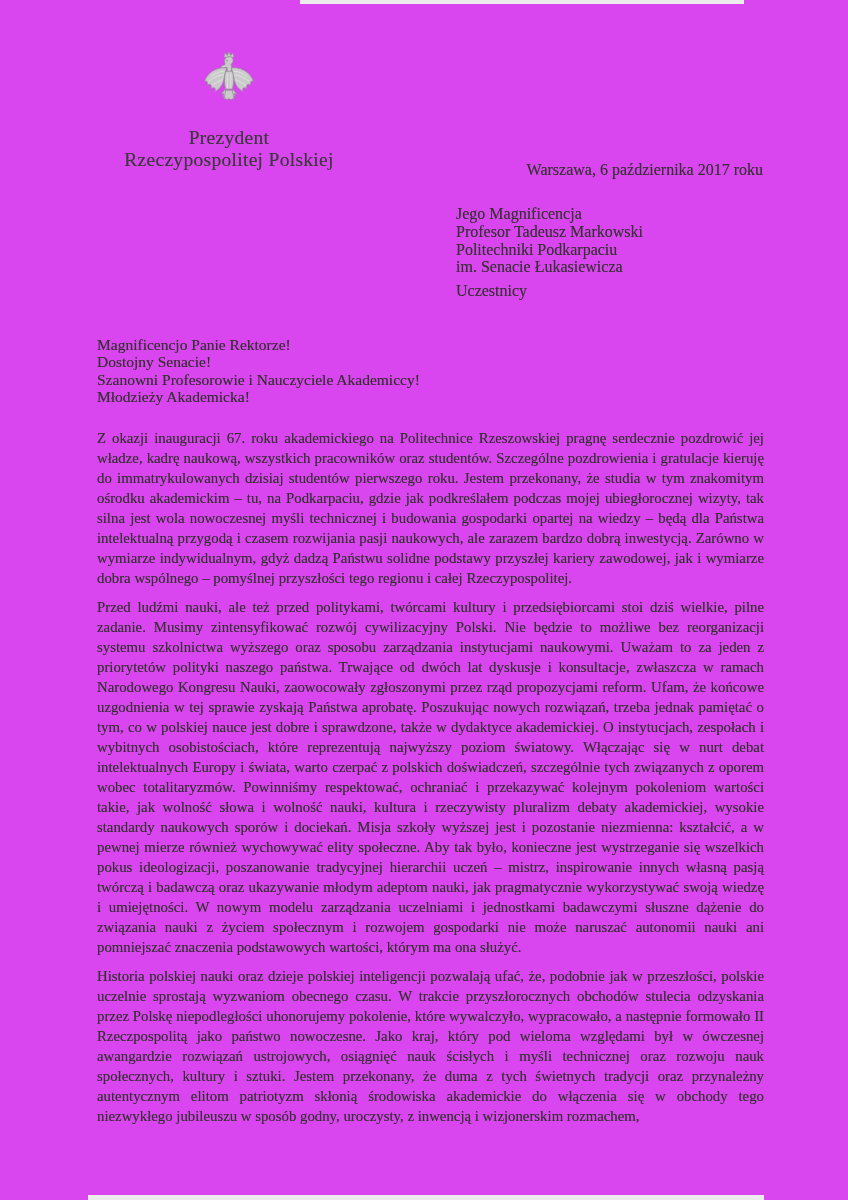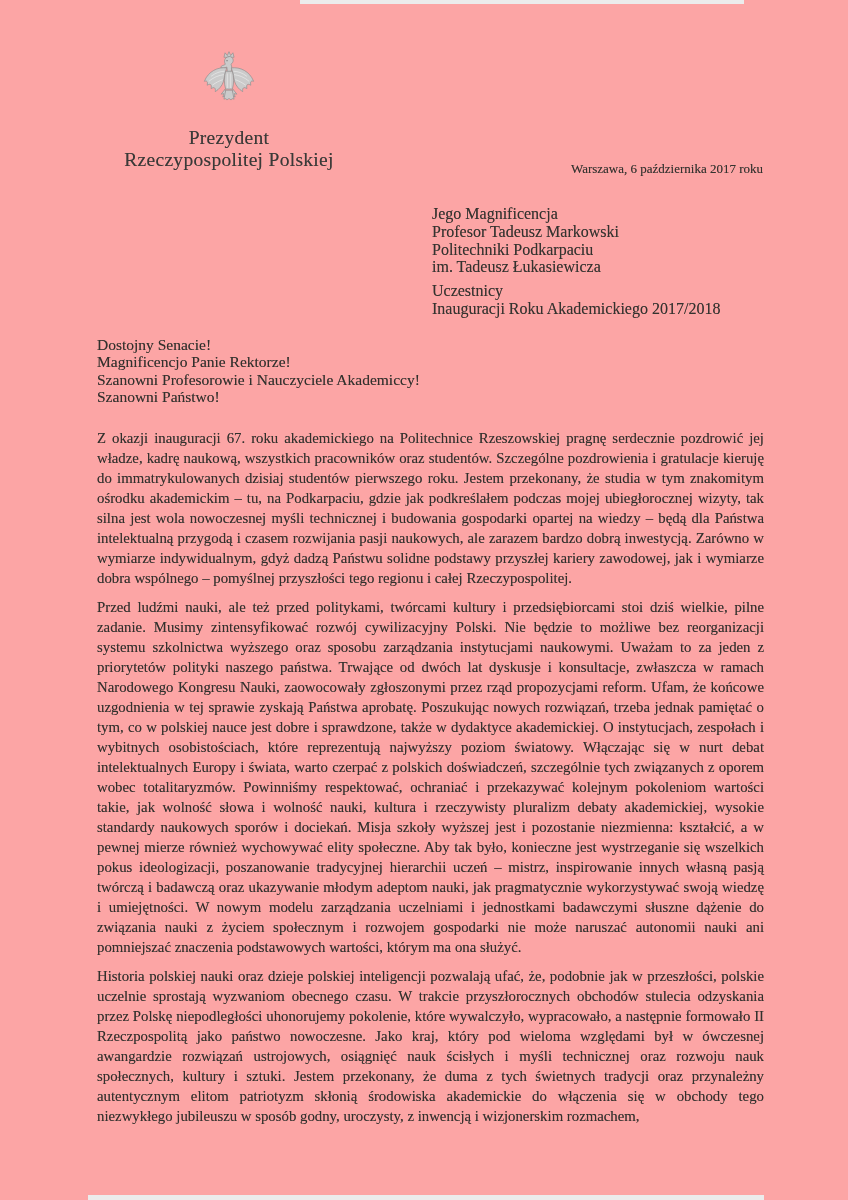--- a/index.html
+++ b/index.html
@@ -4,46 +4,46 @@
 <style>
   html,body{margin:0;padding:0;}
   body{
     width:848px;height:1200px;
     background:#e9e9e9;
     font-family:"Liberation Serif","DejaVu Serif",serif;
   }
   .page{
     position:relative;
     width:848px;height:1200px;
-    background:#fca5a5;
+    background:#d946ef;
     color:#2e2d2b;
     overflow:hidden;
     text-shadow:0 0 .4px rgba(40,40,40,.45); 
   }
   .scan-smudge{position:absolute;background:#ececec;}
   .scan-smudge.top{top:0;left:300px;width:444px;height:4px;}
   .scan-smudge.bottom{bottom:0;left:88px;width:676px;height:5px;}
 
   
   .letterhead{
     position:absolute;top:50px;left:98px;width:262px;
     text-align:center;
   }
   .emblem{display:inline-block;margin-bottom:7px;}
   .lh-title{font-size:19.5px;line-height:21.5px;color:#3a3a38;letter-spacing:.3px;}
 
   
   .dateline{
     position:absolute;top:161px;right:85px;
-    font-size:13px;color:#34332f;
+    font-size:16px;color:#34332f;
   }
 
   
   .recipient{
-    position:absolute;top:205px;left:432px;
+    position:absolute;top:205px;left:456px;
     font-size:16px;line-height:17.8px;color:#34332f;
   }
   .recipient .group2{margin-top:6px;}
 
   
   .salutation{
     position:absolute;top:336px;left:97px;
     font-size:15.5px;line-height:17.3px;color:#32312d;
   }
 
@@ -88,32 +88,31 @@
     <div class="lh-title">Prezydent</div>
     <div class="lh-title">Rzeczypospolitej Polskiej</div>
   </div>
 
   <div class="dateline">Warszawa, 6 października 2017 roku</div>
 
   <div class="recipient">
     <div>Jego Magnificencja</div>
     <div>Profesor Tadeusz Markowski</div>
     <div>Politechniki Podkarpaciu</div>
-    <div>im. Tadeusz Łukasiewicza</div>
+    <div>im. Senacie Łukasiewicza</div>
     <div class="group2">
       <div>Uczestnicy</div>
-      <div>Inauguracji Roku Akademickiego 2017/2018</div>
     </div>
   </div>
 
   <div class="salutation">
+    <div>Magnificencjo Panie Rektorze!</div>
     <div>Dostojny Senacie!</div>
-    <div>Magnificencjo Panie Rektorze!</div>
     <div>Szanowni Profesorowie i Nauczyciele Akademiccy!</div>
-    <div>Szanowni Państwo!</div>
+    <div>Młodzieży Akademicka!</div>
   </div>
 
   <div class="body-text">
     <p>Z okazji inauguracji 67. roku akademickiego na Politechnice Rzeszowskiej pragnę serdecznie pozdrowić jej władze, kadrę naukową, wszystkich pracowników oraz studentów. Szczególne pozdrowienia i gratulacje kieruję do immatrykulowanych dzisiaj studentów pierwszego roku. Jestem przekonany, że studia w tym znakomitym ośrodku akademickim – tu, na Podkarpaciu, gdzie jak podkreślałem podczas mojej ubiegłorocznej wizyty, tak silna jest wola nowoczesnej myśli technicznej i budowania gospodarki opartej na wiedzy – będą dla Państwa intelektualną przygodą i czasem rozwijania pasji naukowych, ale zarazem bardzo dobrą inwestycją. Zarówno w wymiarze indywidualnym, gdyż dadzą Państwu solidne podstawy przyszłej kariery zawodowej, jak i wymiarze dobra wspólnego – pomyślnej przyszłości tego regionu i całej Rzeczypospolitej.</p>
     <p>Przed ludźmi nauki, ale też przed politykami, twórcami kultury i przedsiębiorcami stoi dziś wielkie, pilne zadanie. Musimy zintensyfikować rozwój cywilizacyjny Polski. Nie będzie to możliwe bez reorganizacji systemu szkolnictwa wyższego oraz sposobu zarządzania instytucjami naukowymi. Uważam to za jeden z priorytetów polityki naszego państwa. Trwające od dwóch lat dyskusje i konsultacje, zwłaszcza w ramach Narodowego Kongresu Nauki, zaowocowały zgłoszonymi przez rząd propozycjami reform. Ufam, że końcowe uzgodnienia w tej sprawie zyskają Państwa aprobatę. Poszukując nowych rozwiązań, trzeba jednak pamiętać o tym, co w polskiej nauce jest dobre i sprawdzone, także w dydaktyce akademickiej. O instytucjach, zespołach i wybitnych osobistościach, które reprezentują najwyższy poziom światowy. Włączając się w nurt debat intelektualnych Europy i świata, warto czerpać z polskich doświadczeń, szczególnie tych związanych z oporem wobec totalitaryzmów. Powinniśmy respektować, ochraniać i przekazywać kolejnym pokoleniom wartości takie, jak wolność słowa i wolność nauki, kultura i rzeczywisty pluralizm debaty akademickiej, wysokie standardy naukowych sporów i dociekań. Misja szkoły wyższej jest i pozostanie niezmienna: kształcić, a w pewnej mierze również wychowywać elity społeczne. Aby tak było, konieczne jest wystrzeganie się wszelkich pokus ideologizacji, poszanowanie tradycyjnej hierarchii uczeń – mistrz, inspirowanie innych własną pasją twórczą i badawczą oraz ukazywanie młodym adeptom nauki, jak pragmatycznie wykorzystywać swoją wiedzę i umiejętności. W nowym modelu zarządzania uczelniami i jednostkami badawczymi słuszne dążenie do związania nauki z życiem społecznym i rozwojem gospodarki nie może naruszać autonomii nauki ani pomniejszać znaczenia podstawowych wartości, którym ma ona służyć.</p>
     <p>Historia polskiej nauki oraz dzieje polskiej inteligencji pozwalają ufać, że, podobnie jak w przeszłości, polskie uczelnie sprostają wyzwaniom obecnego czasu. W trakcie przyszłorocznych obchodów stulecia odzyskania przez Polskę niepodległości uhonorujemy pokolenie, które wywalczyło, wypracowało, a następnie formowało II Rzeczpospolitą jako państwo nowoczesne. Jako kraj, który pod wieloma względami był w ówczesnej awangardzie rozwiązań ustrojowych, osiągnięć nauk ścisłych i myśli technicznej oraz rozwoju nauk społecznych, kultury i sztuki. Jestem przekonany, że duma z tych świetnych tradycji oraz przynależny autentycznym elitom patriotyzm skłonią środowiska akademickie do włączenia się w obchody tego niezwykłego jubileuszu w sposób godny, uroczysty, z inwencją i wizjonerskim rozmachem,</p>
   </div>
 
 </div>
 

